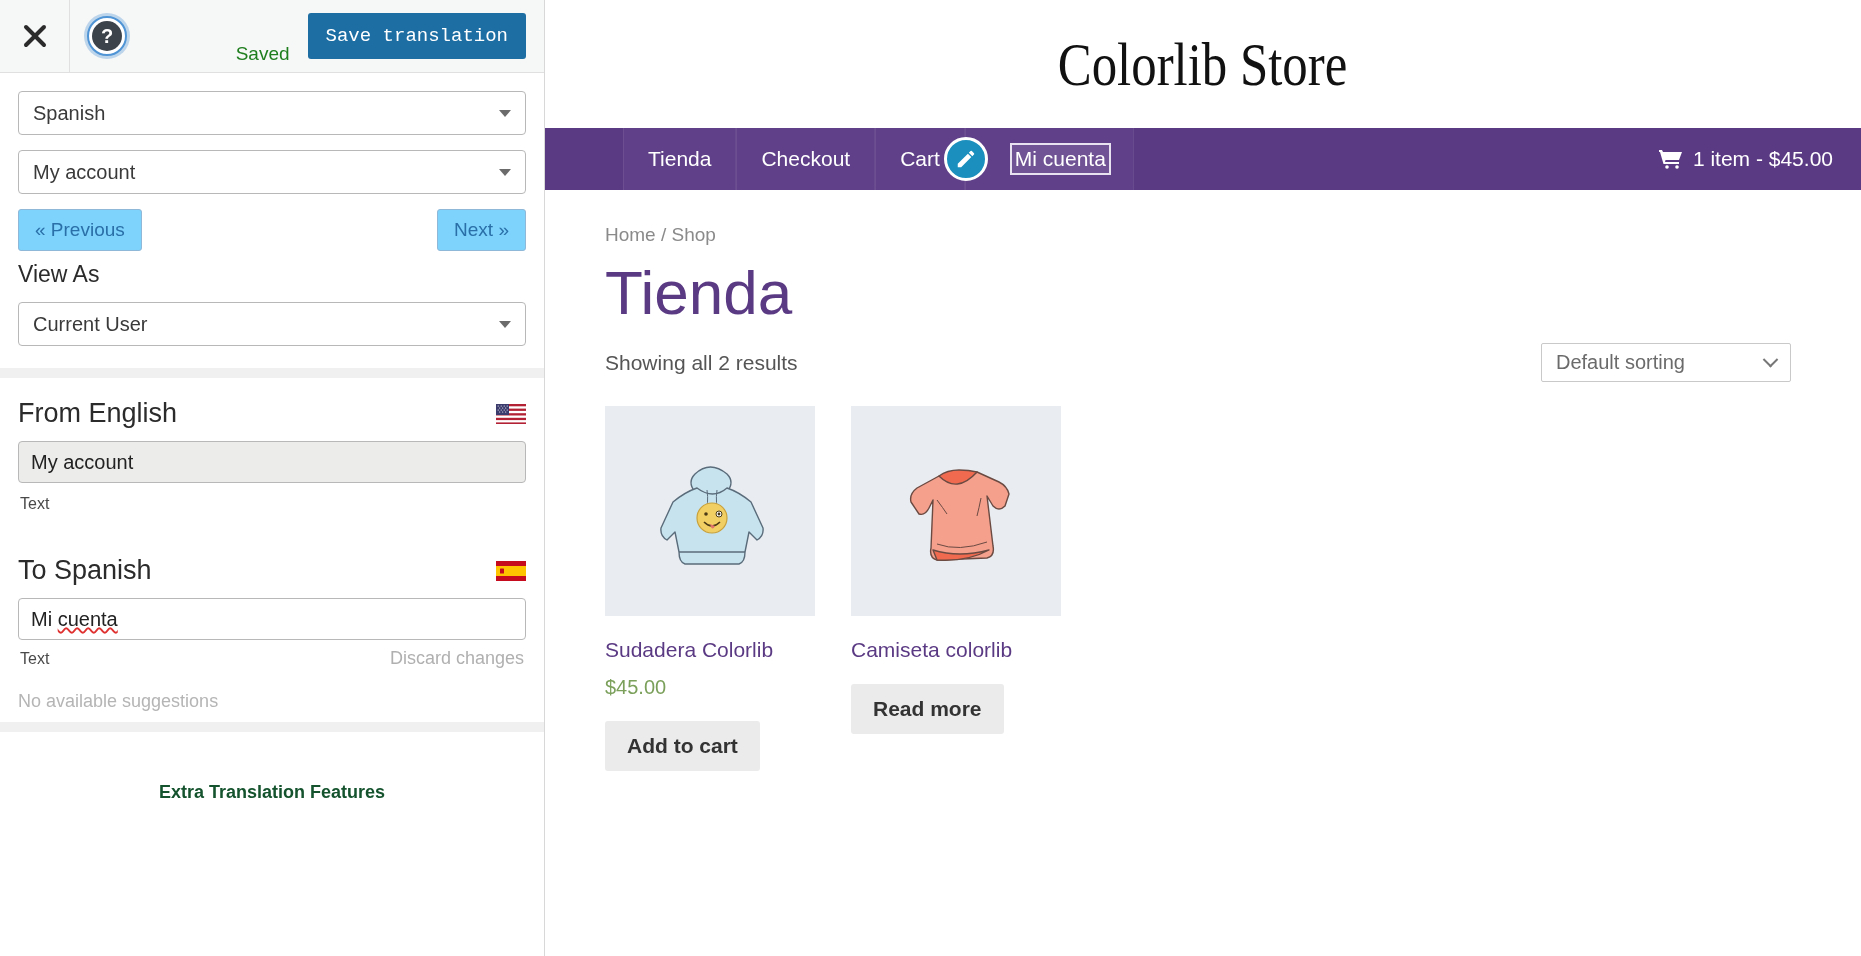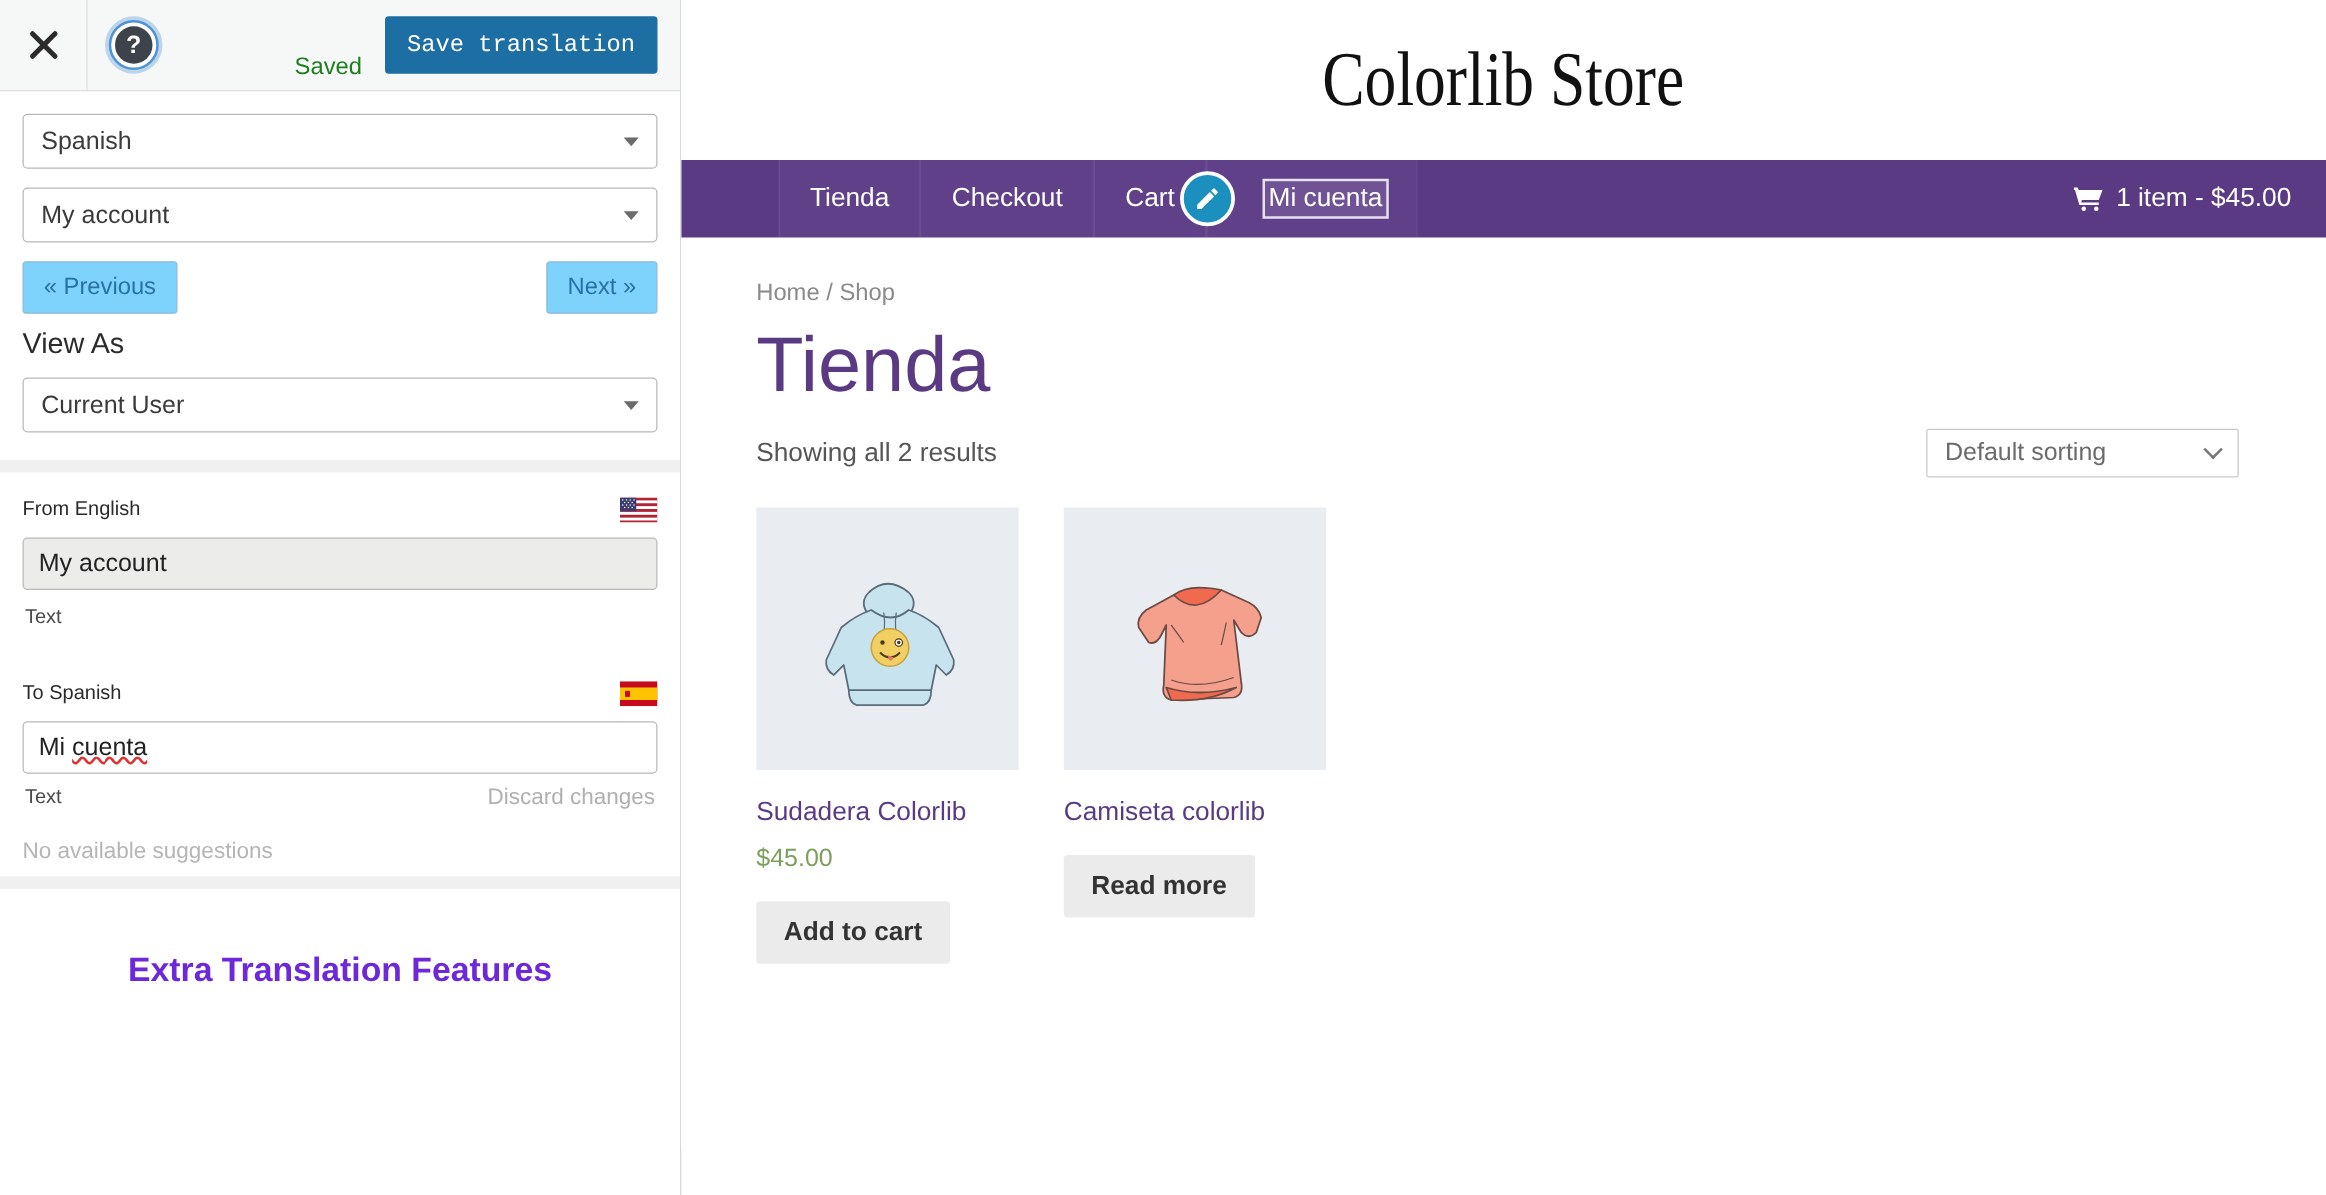--- a/index.html
+++ b/index.html
@@ -120,21 +120,21 @@
     font-size: 23px;
     color: #2b2b2b;
     margin: 10px 0 14px 0;
   }
 
   .tr-sec { padding: 20px 18px 10px 18px; border-bottom: 10px solid #f0f0f0; }
   .tr-head {
     display: flex; align-items: center; justify-content: space-between;
     margin-bottom: 12px;
   }
-  .tr-title { font-size: 16px; color: #2b2b2b; }
+  .tr-title { font-size: 27px; color: #2b2b2b; }
   .flag { width: 30px; height: 20px; display:block; }
 
   .ta {
     width: 100%;
     border: 1px solid #b8b8b8;
     border-radius: 4px;
     font-size: 20px;
     font-family: inherit;
     padding: 9px 12px;
     resize: none;
@@ -148,21 +148,21 @@
   .sub-row {
     display: flex; justify-content: space-between; align-items: center;
     margin: 8px 2px 0 2px;
   }
   .sub-lbl { font-size: 16px; color: #4a4a4a; }
   .discard { font-size: 18px; color: #b0b0b0; cursor: pointer; }
   .no-sugg { font-size: 18px; color: #b5b5b5; margin-top: 22px; }
   .gap-block { height: 42px; }
 
   .extra-sec { padding-top: 50px; text-align: center; }
-  .extra-title { font-size: 27px; font-weight: bold; color: #6d28d9; }
+  .extra-title { font-size: 18px; font-weight: bold; color: #14532d; }
 
   .spell {
     text-decoration: underline wavy #e03131;
     text-decoration-skip-ink: none;
   }
 
   
   .site {
     flex: 1 1 auto;
     height: 920px;

